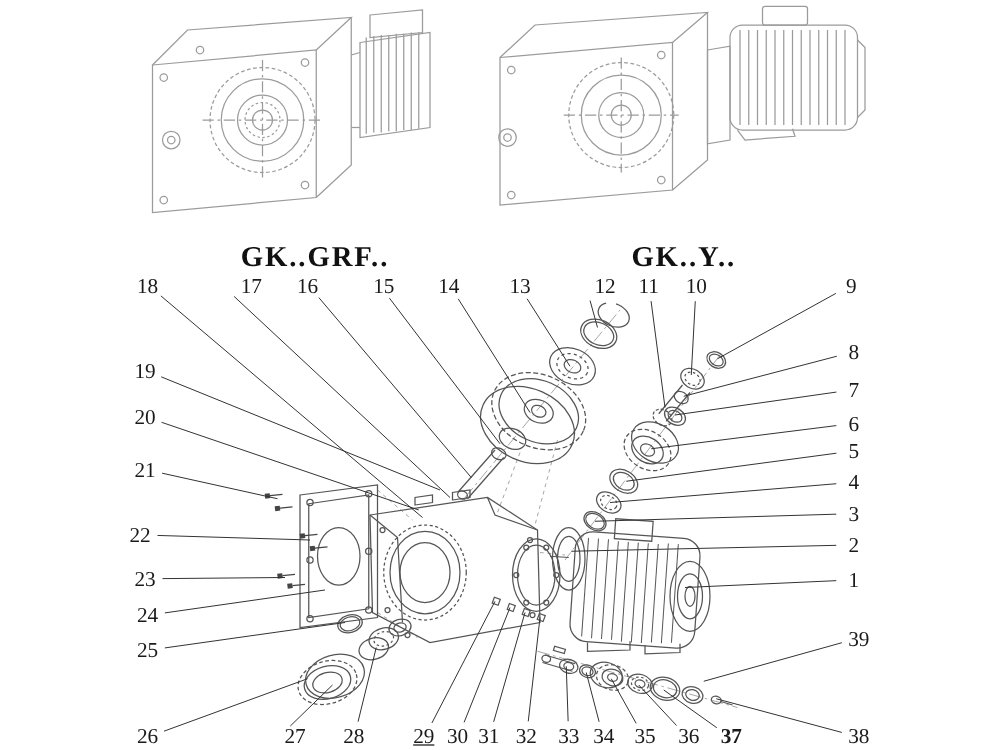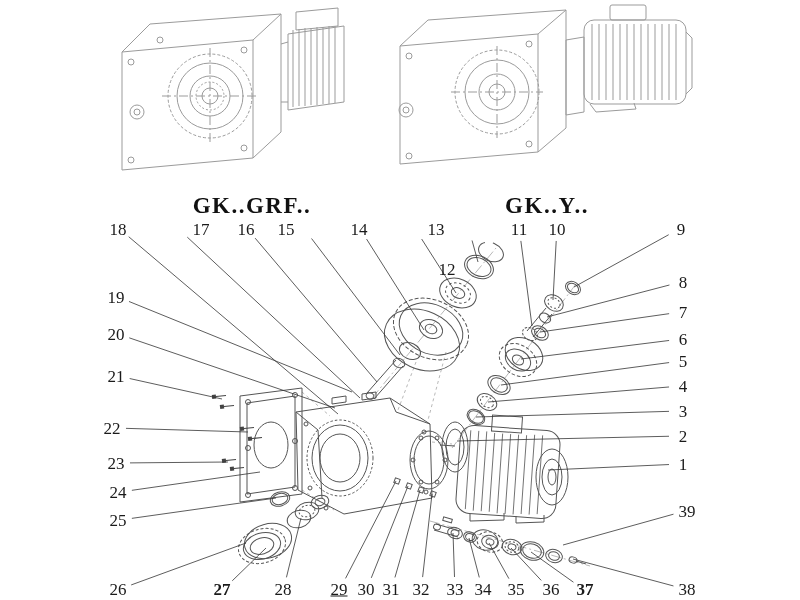--- a/index.html
+++ b/index.html
@@ -309,24 +309,24 @@
       </g>
   </svg>
 
   <div class="title" style="left:252px;top:206px;">GK..GRF..</div>
   <div class="title" style="left:547px;top:206px;">GK..Y..</div>
 
   <div id="callout-layer">
       <span class="callout" style="left: 118px; top: 229px;">18</span>
       <span class="callout" style="left: 177px; top: 229px; margin-left: 24px;">17</span>
       <span class="callout" style="left: 246px; top: 229px;">16</span>
-      <span class="callout" style="left: 286px; top: 229px;">15</span>
+      <span class="callout" style="left: 307px; top: 229px;">15</span>
       <span class="callout" style="left: 359px; top: 229px;">14</span>
-      <span class="callout" style="left: 436px; top: 229px;">13</span>
-      <span class="callout" style="left: 447px; top: 229px; margin-top: 40px;">12</span>
+      <span class="callout" style="left: 416px; top: 229px;">13</span>
+      <span class="callout" style="left: 484px; top: 229px;">12</span>
       <span class="callout" style="left: 519px; top: 229px;">11</span>
       <span class="callout" style="left: 557px; top: 229px;">10</span>
       <span class="callout" style="left: 681px; top: 229px;">9</span>
       <span class="callout" style="left: 683px; top: 282px;">8</span>
       <span class="callout" style="left: 683px; top: 312px;">7</span>
       <span class="callout" style="left: 683px; top: 339px;">6</span>
       <span class="callout" style="left: 683px; top: 361px;">5</span>
       <span class="callout" style="left: 683px; top: 386px;">4</span>
       <span class="callout" style="left: 683px; top: 411px;">3</span>
       <span class="callout" style="left: 683px; top: 436px;">2</span>
@@ -334,21 +334,21 @@
       <span class="callout" style="left: 687px; top: 511px;">39</span>
       <span class="callout" style="left: 687px; top: 589px;">38</span>
       <span class="callout" style="left: 116px; top: 297px;">19</span>
       <span class="callout" style="left: 116px; top: 334px;">20</span>
       <span class="callout" style="left: 116px; top: 376px;">21</span>
       <span class="callout" style="left: 112px; top: 428px;">22</span>
       <span class="callout" style="left: 116px; top: 463px;">23</span>
       <span class="callout" style="left: 118px; top: 492px;">24</span>
       <span class="callout" style="left: 118px; top: 520px;">25</span>
       <span class="callout" style="left: 118px; top: 589px;">26</span>
-      <span class="callout" style="left: 222px; top: 589px; font-weight: bold;">27</span>
+      <span class="callout" style="left: 236px; top: 589px;">27</span>
       <span class="callout" style="left: 283px; top: 589px;">28</span>
       <span class="callout" style="left: 339px; top: 589px; text-decoration: underline;">29</span>
       <span class="callout" style="left: 366px; top: 589px;">30</span>
       <span class="callout" style="left: 391px; top: 589px;">31</span>
       <span class="callout" style="left: 421px; top: 589px;">32</span>
       <span class="callout" style="left: 455px; top: 589px;">33</span>
       <span class="callout" style="left: 483px; top: 589px;">34</span>
       <span class="callout" style="left: 516px; top: 589px;">35</span>
       <span class="callout" style="left: 551px; top: 589px;">36</span>
       <span class="callout" style="left: 585px; top: 589px; font-weight: bold;">37</span>

